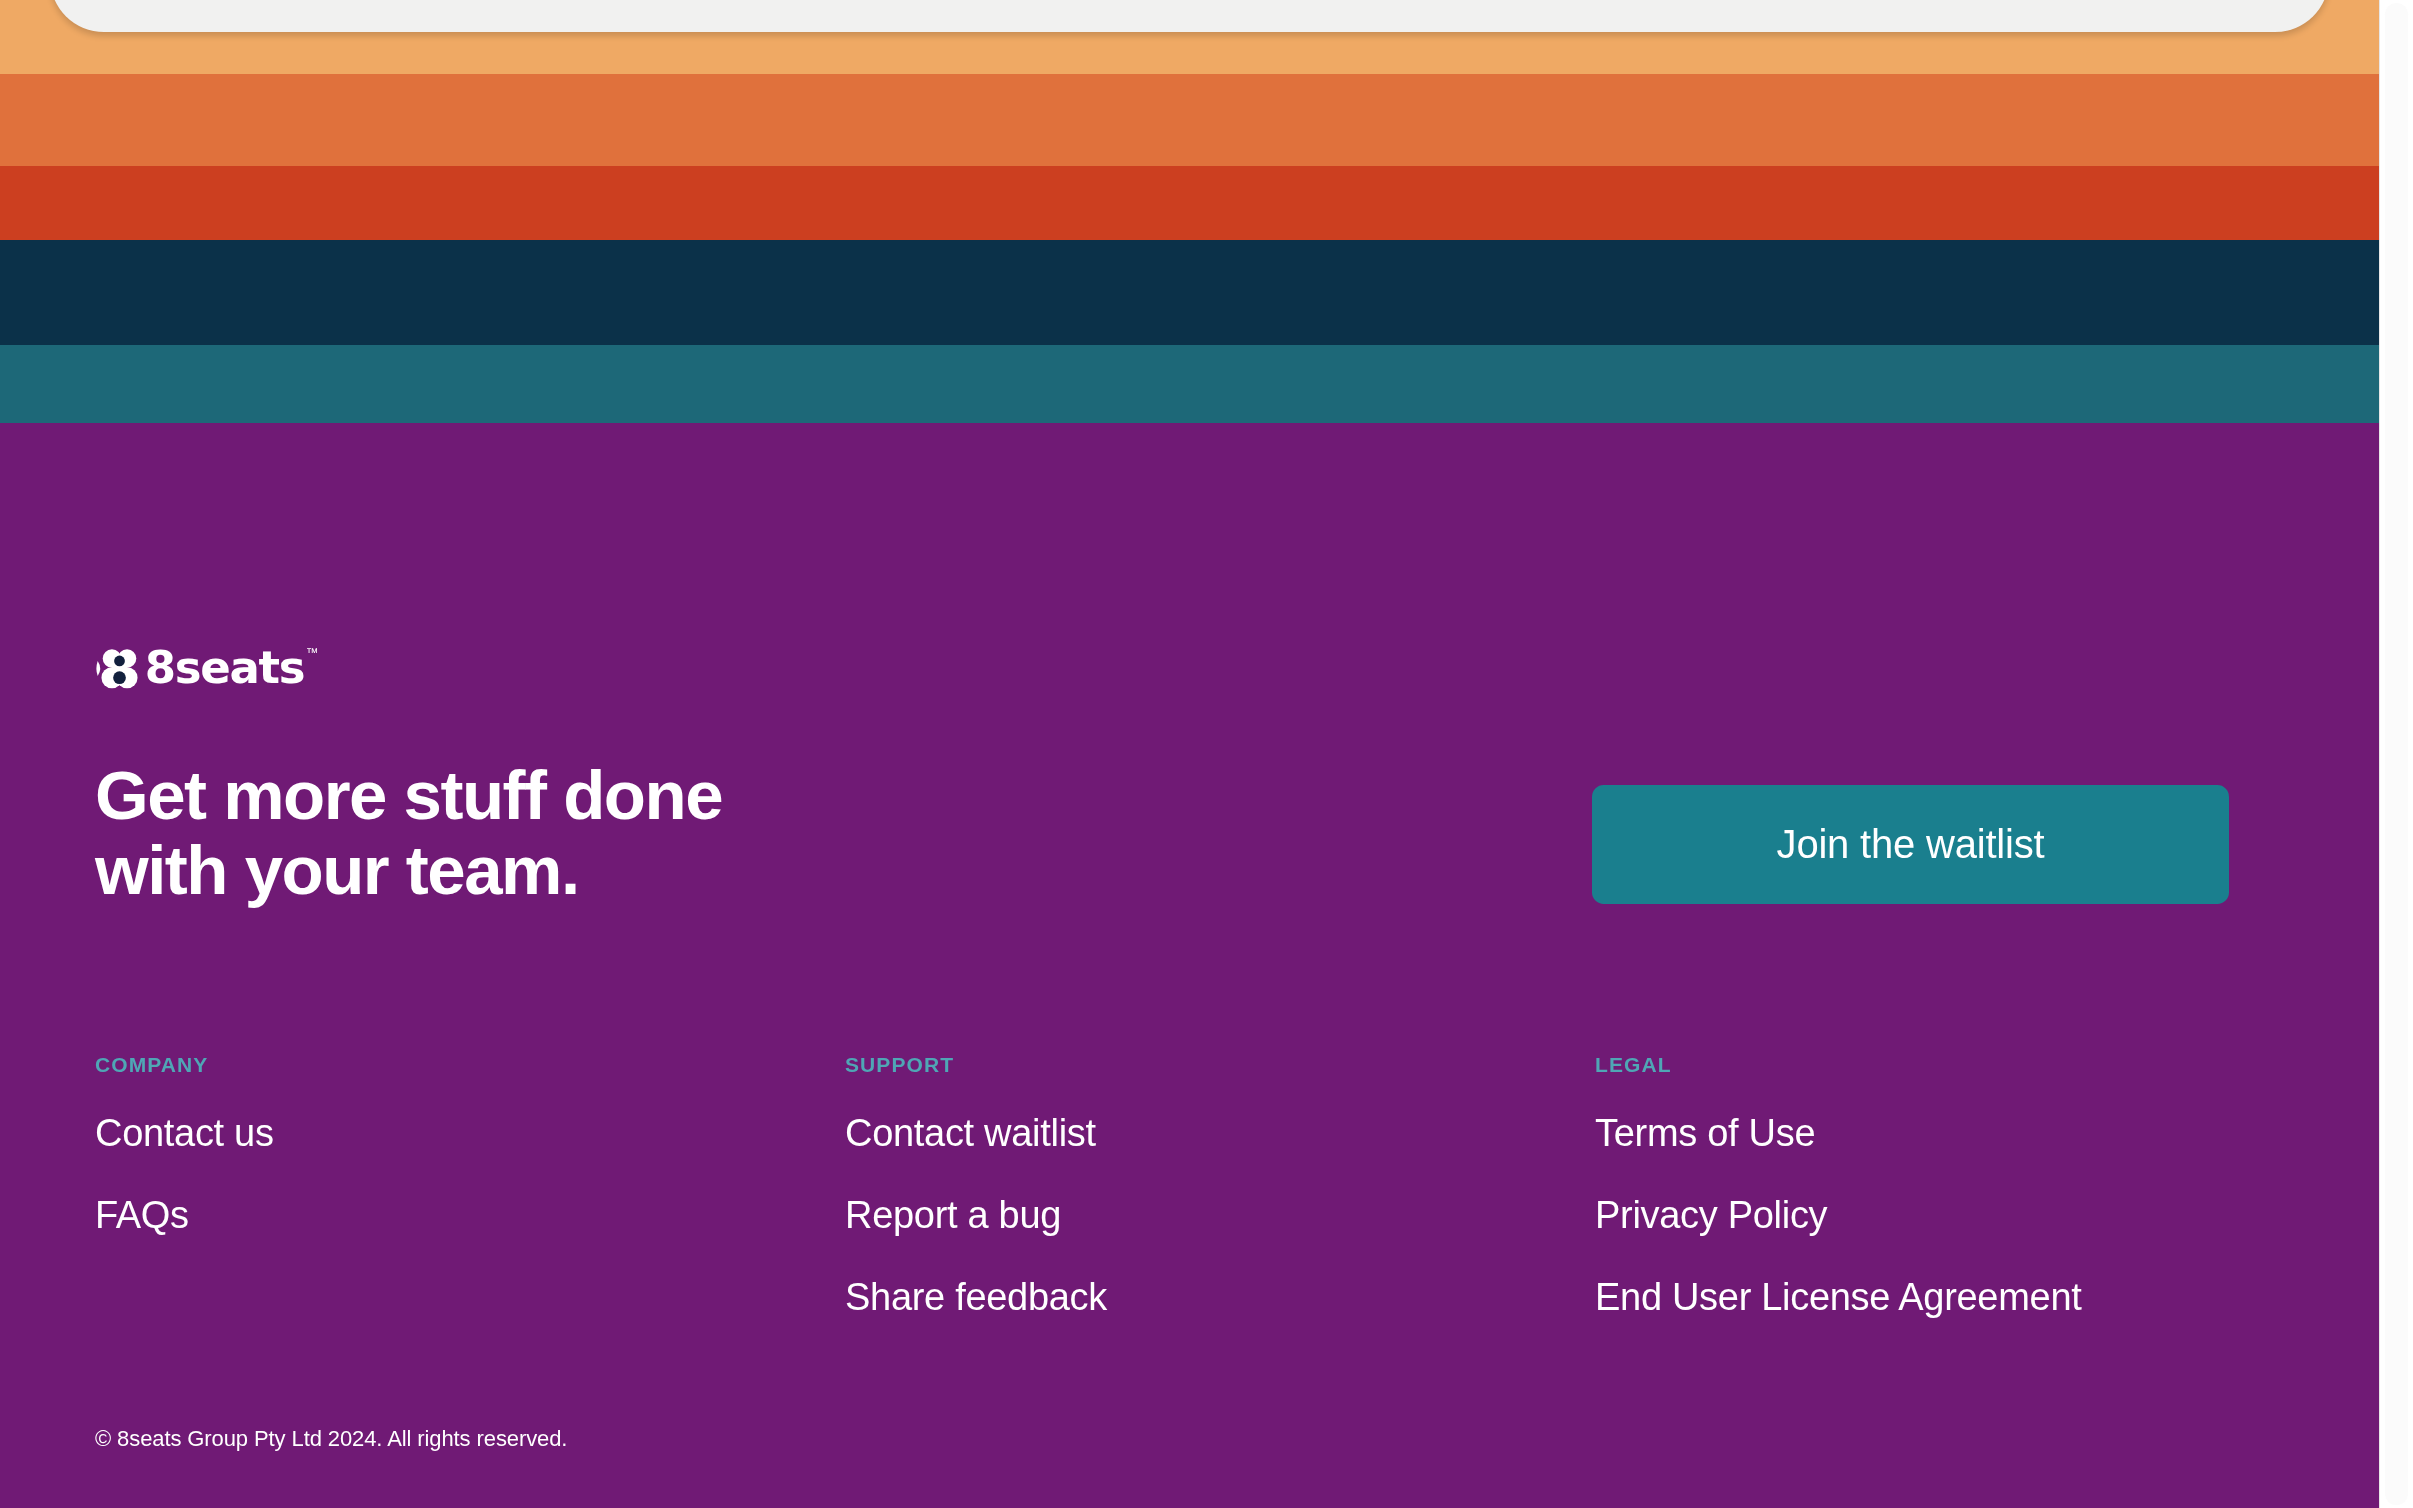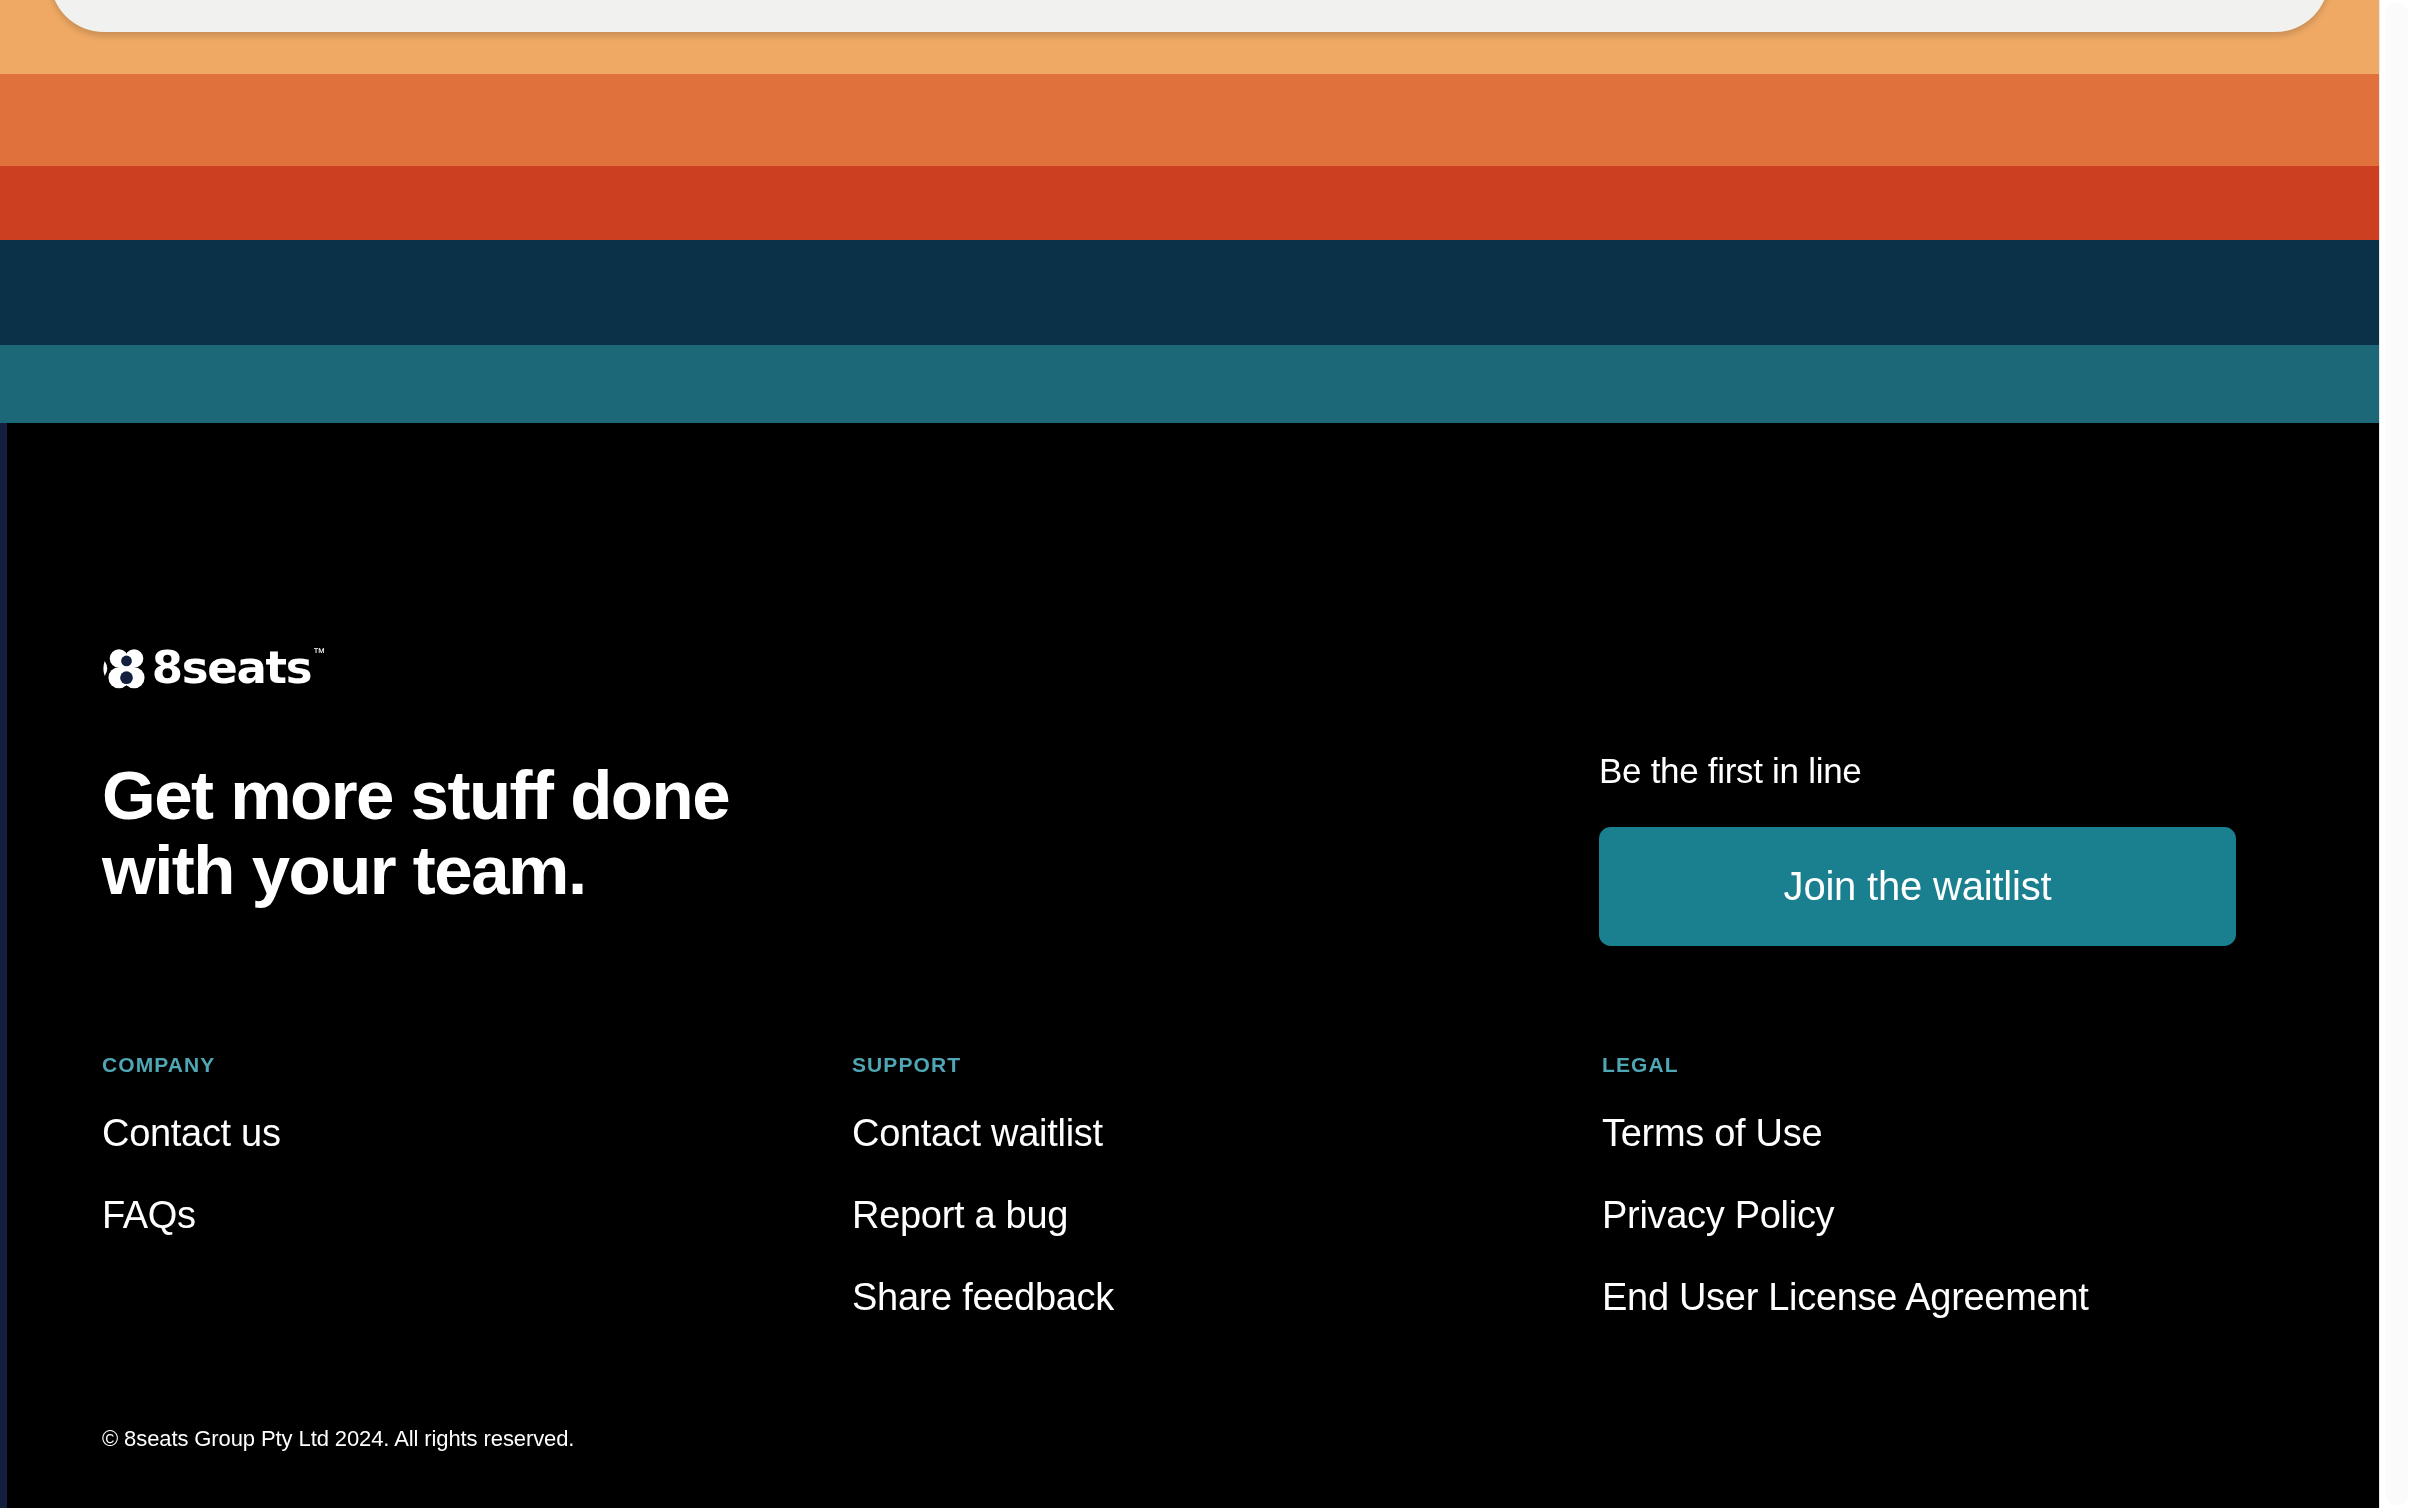--- a/index.html
+++ b/index.html
@@ -62,22 +62,21 @@
     width:23.5px; height:1502px;
     background:#fbfbfb;
     border-radius:11.7px;
   }
 
   
   .footer {
     position:absolute;
     left:0; top:423px;
     width:2380px; height:1085px;
-    background:#000000;
-    margin-left:7px;
+    background:#701a75;
   }
   .logo-row {
     position:absolute;
     left:95px; top:222px;
     display:flex;
     align-items:flex-start;
   }
   .logo-mark { display:block; }
   .logo-word {
     color:#ffffff;
@@ -208,21 +207,20 @@
         </svg>
       </span>
       <span class="logo-word">8seats</span>
       <span class="logo-tm">™</span>
     </div>
 
     <div class="headline">Get more stuff done
 with your team.</div>
 
     <div class="cta-block">
-      <div class="cta-title">Be the first in line</div>
       <button class="cta-button">Join the waitlist</button>
     </div>
 
     <div class="link-columns">
 
       <div class="link-col">
         <div class="col-heading">COMPANY</div>
         <a class="col-link">Contact us</a>
         <a class="col-link">FAQs</a>
       </div>

